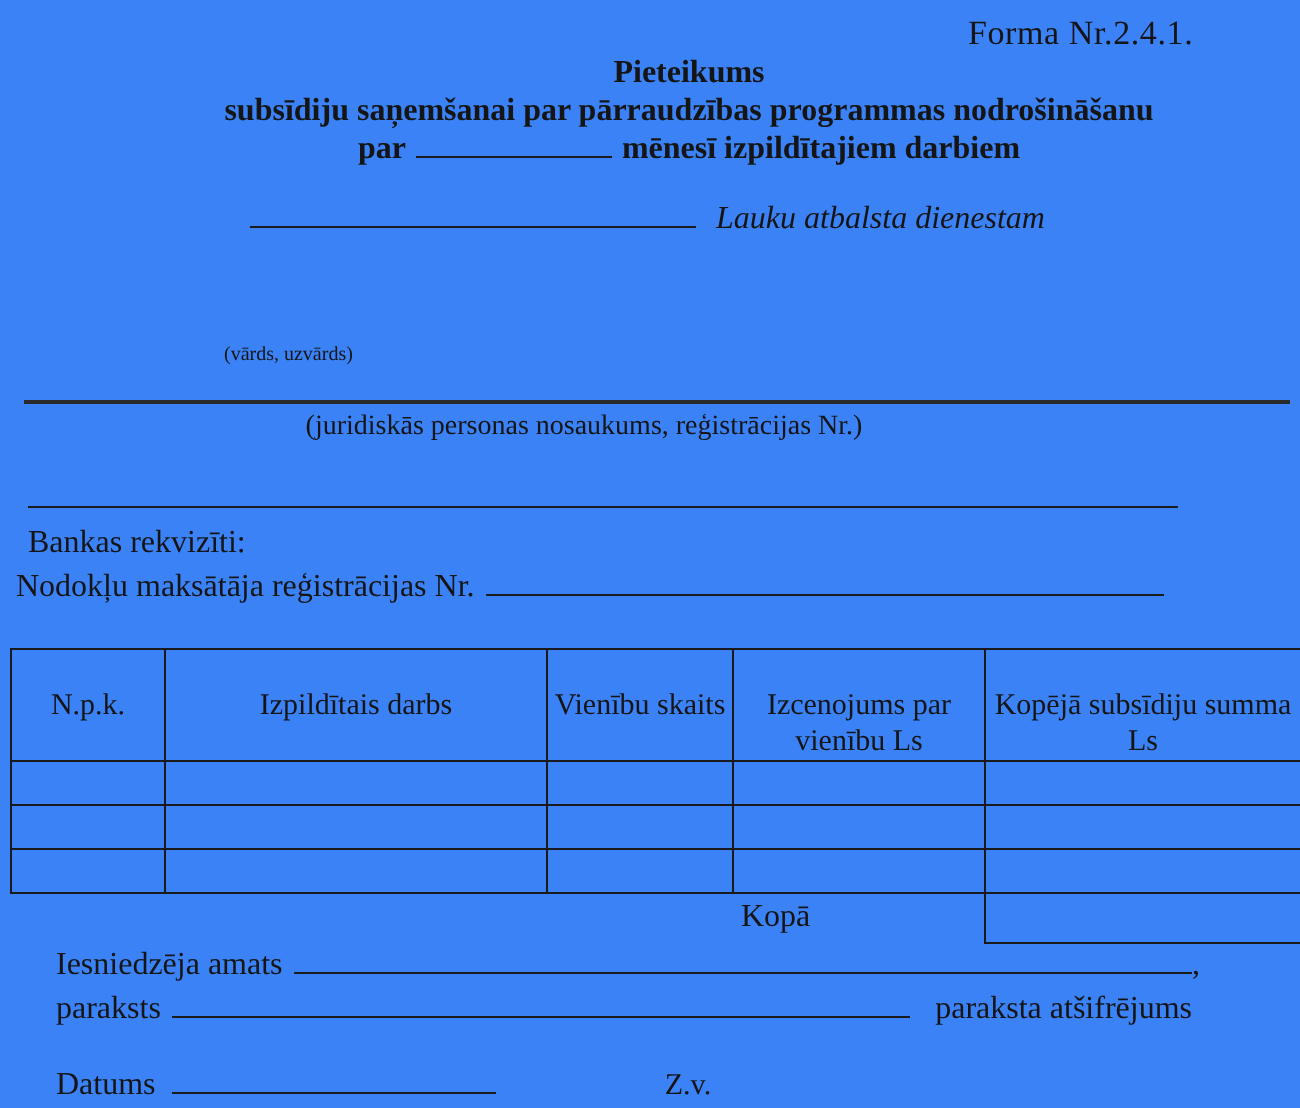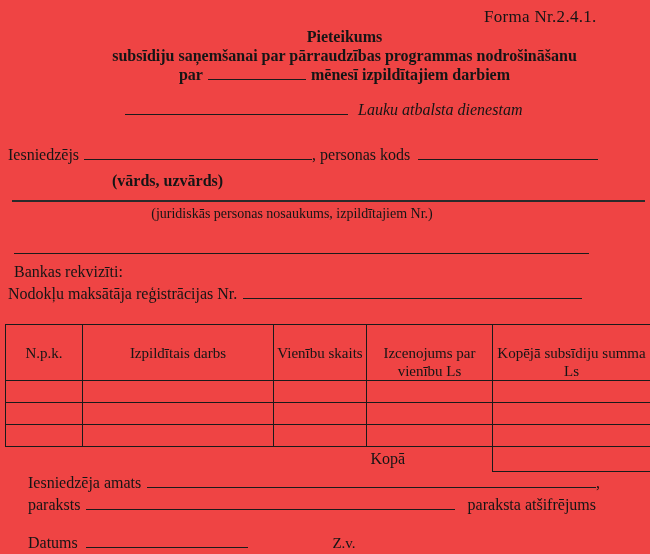--- a/index.html
+++ b/index.html
@@ -5,40 +5,40 @@
   * { margin:0; padding:0; box-sizing:border-box; }
   html,body { width:650px; height:554px; }
   body {
     background:#ffffff;
     color:#151515;
     font-family:"Liberation Serif", serif;
     font-size:16px;
     position:relative;
     overflow:hidden;
   }
-  .sheet { position:relative; width:650px; height:554px; background:#ef4444; }
+  .sheet { position:relative; width:650px; height:554px; background:#3b82f6; }
   .abs { position:absolute; }
 
   .form-number { top:7px; left:484px; font-size:17px; letter-spacing:.3px; }
 
   .title { top:27px; left:0; width:645px; text-align:center;
            font-weight:bold; font-size:16px; line-height:19px;padding-left:44px; }
   .blank { display:inline-block; height:13px; border-bottom:1.5px solid #1b1b1b; }
   .w-month { width:98px; margin:0 5px; }
 
   .row { position:absolute; display:flex; align-items:baseline; }
 
   .recipient { top:101px; left:125px;font-style:italic; }
   .recipient .blank { width:223px; margin-right:10px; }
 
   .applicant { top:146px; left:8px; width:590px; }
   .applicant .b1 { width:228px; margin-left:5px; }
   .applicant .b2 { flex:1; margin-left:8px; }
 
-  .name-hint { top:172px; left:112px; font-size:16px;font-weight:bold; }
+  .name-hint { top:172px; left:112px; font-size:10px; }
 
   .divider { top:200px; left:12px; width:633px; height:0; border-top:2px solid #2a2a2a; }
   .legal-hint { top:206px; left:0; width:584px; text-align:center; font-size:14px; }
 
   .detail { left:8px; }
   .detail .blank { flex:1; margin-left:6px; }
   .d1 { top:241px; width:581px; }
   .d2 { top:263px; width:581px;flex-direction:column; }
   .d3 { top:285px; width:574px; }
 
@@ -76,32 +76,26 @@
     <div>
       <span>par</span><span class="blank w-month"></span><span>mēnesī izpildītajiem darbiem</span>
     </div>
   </div>
 
   <div class="row recipient">
     <span class="blank"></span>
     <span>Lauku atbalsta dienestam</span>
   </div>
 
-  <div class="row applicant">
-    <span>Iesniedzējs</span>
-    <span class="blank b1"></span>
-    <span>, personas kods</span>
-    <span class="blank b2"></span>
-  </div>
 
   <div class="abs name-hint">(vārds, uzvārds)</div>
 
   <div class="abs divider"></div>
 
-  <div class="abs legal-hint">(juridiskās personas nosaukums, izpildītajiem Nr.)</div>
+  <div class="abs legal-hint">(juridiskās personas nosaukums, reģistrācijas Nr.)</div>
 
   <div class="row detail d1">
     <span class="blank"></span>
   </div>
   <div class="row detail d2">
     <span>Bankas rekvizīti:</span>
     <span class="blank"></span>
   </div>
   <div class="row detail d3">
     <span>Nodokļu maksātāja reģistrācijas Nr.</span>

